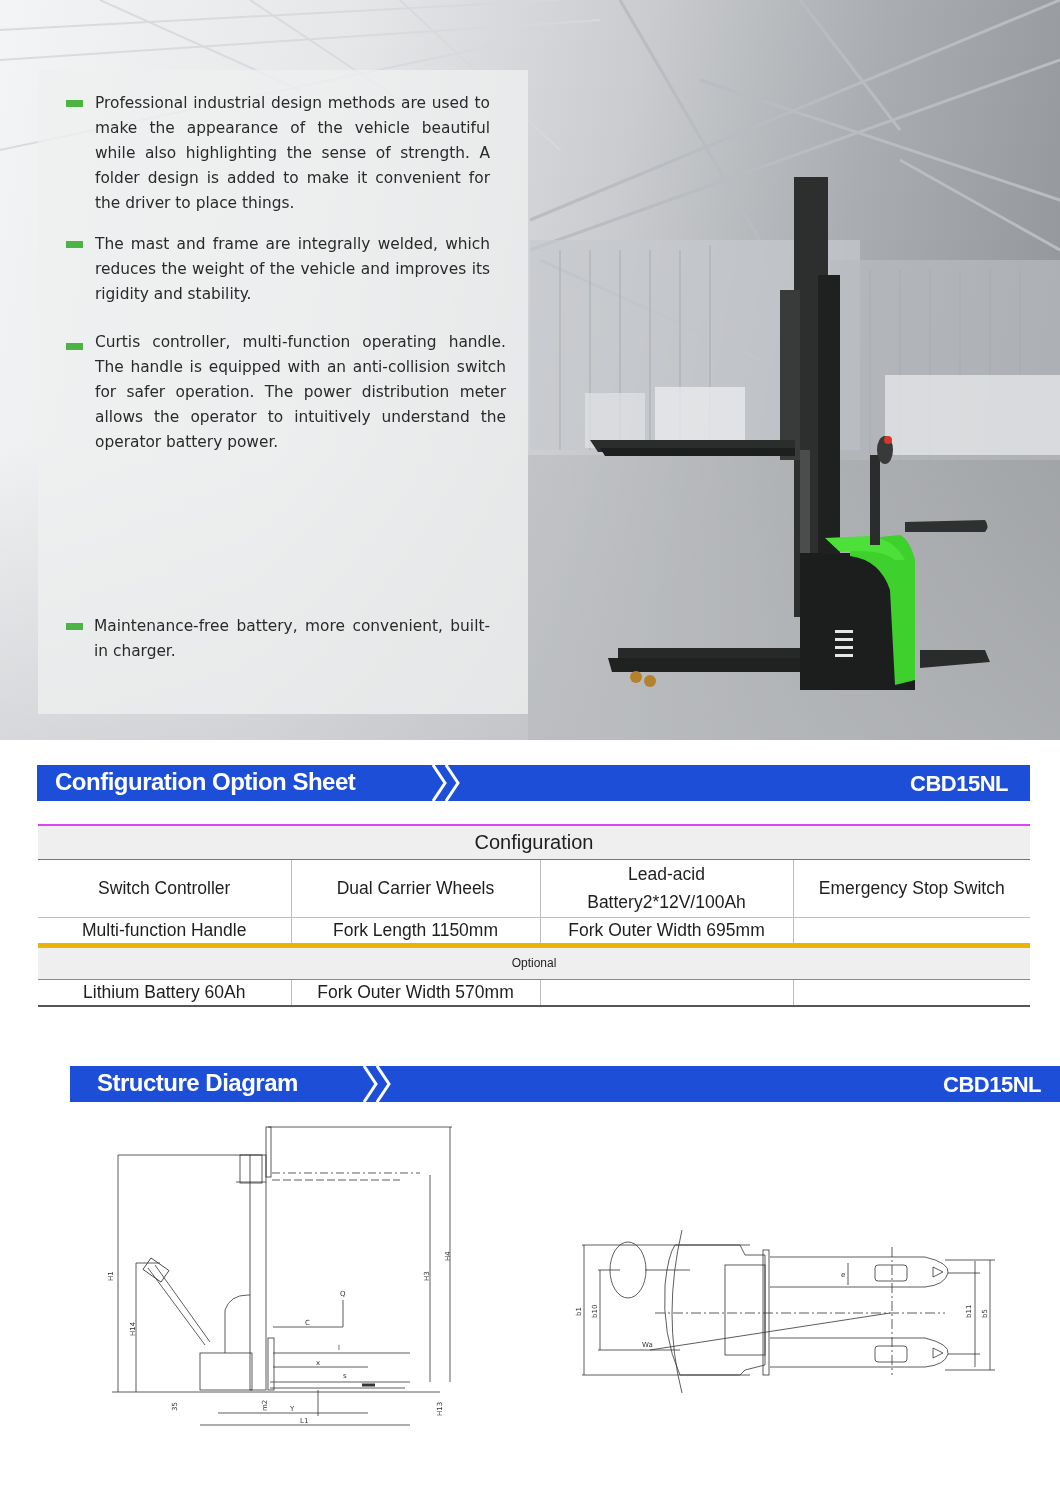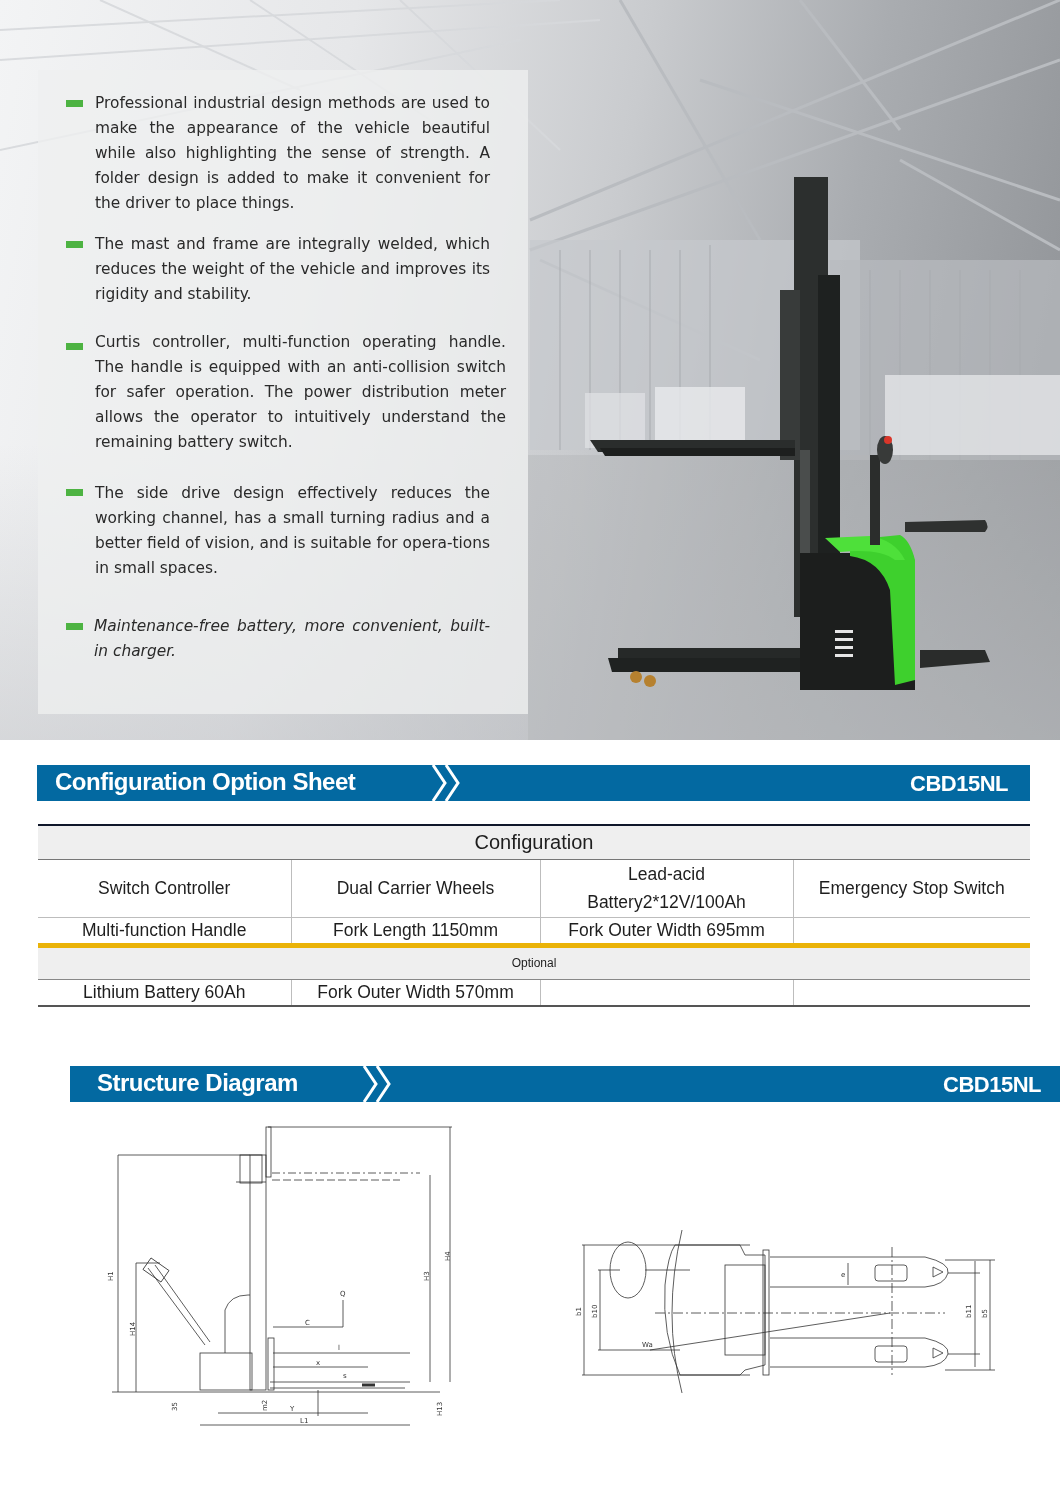--- a/index.html
+++ b/index.html
@@ -30,26 +30,26 @@
   .bullet .txt { display: block; margin-left: 29px; }
   .b1 { top: 91px; width: 424px; }
   .b2 { top: 232px; width: 424px; }
   .b3 { top: 330px; width: 440px; }
   .b4 { top: 481px; width: 424px; }
   .b5 { top: 614px; width: 424px; }
   .b1 .mark, .b2 .mark { top: 9px; }
   .b3 .mark { top: 13px; }
   .b4 .mark { top: 8px; }
   .b5 .mark { top: 9px; }
-  .b5 .txt { margin-left: 28px; font-style: italic; }
+  .b5 .txt { margin-left: 28px; }
 
   
   .section-bar {
     position: absolute; left: 37px; width: 993px; height: 36px;
-    background: #0369a1; color: #fff;
+    background: #1d4ed8; color: #fff;
   }
   .section-bar .title {
     position: absolute; top: 3px; font-size: 24px; font-weight: bold; letter-spacing: -0.5px;
     font-family: "Liberation Sans", sans-serif;
   }
   .section-bar .model {
     position: absolute; right: 22px; top: 6px; font-size: 22px; font-weight: bold;
     font-family: "Liberation Sans", sans-serif; letter-spacing: -0.5px;
   }
   .section-bar .chev { position: absolute; top: 0; height: 36px; }
@@ -62,21 +62,21 @@
 
   
   .cfg-table {
     position: absolute; left: 38px; top: 824px; width: 992px;
     border-collapse: collapse; font-family: "Liberation Sans", sans-serif;
     font-size: 17.5px; color: #1e1e1e;
   }
   .cfg-table td { text-align: center; vertical-align: middle; border-left: 1px solid #bdbdbd; }
   .cfg-table td:first-child { border-left: none; }
   .cfg-table tr.head td {
-    background: #efefef; border-top: 2px solid #0f172a; border-bottom: 1px solid #777;
+    background: #efefef; border-top: 2px solid #d946ef; border-bottom: 1px solid #777;
     height: 34px; font-size: 20px;
   }
   .cfg-table tr.r1 td { height: 58px; line-height: 28px; border-bottom: 1px solid #bdbdbd; }
   .cfg-table tr.r2 td { height: 28px; border-bottom: 5px solid #eab308; }
   .cfg-table tr.head2 td { height: 34px; font-size: 12px; background: #efefef; border-top: 1px solid #777; border-bottom: 1px solid #888; }
   .cfg-table tr.r3 td { height: 27px; border-bottom: 2px solid #555; }
   .col1 { width: 253px; } .col2 { width: 249px; } .col3 { width: 253px; } .col4 { width: 237px; }
 
   
   .diag-side { position: absolute; left: 100px; top: 1120px; }
@@ -171,25 +171,21 @@
   <div class="bullet b1">
     <span class="mark"></span>
     <span class="txt">Professional industrial design methods are used to make the appearance of the vehicle beautiful while also highlighting the sense of strength. A folder design is added to make it convenient for the driver to place things.</span>
   </div>
   <div class="bullet b2">
     <span class="mark"></span>
     <span class="txt">The mast and frame are integrally welded, which reduces the weight of the vehicle and improves its rigidity and stability.</span>
   </div>
   <div class="bullet b3">
     <span class="mark"></span>
-    <span class="txt">Curtis controller, multi-function operating handle. The handle is equipped with an anti-collision switch for safer operation. The power distribution meter allows the operator to intuitively understand the remaining battery switch.</span>
-  </div>
-  <div class="bullet b4">
-    <span class="mark"></span>
-    <span class="txt">The side drive design effectively reduces the working channel, has a small turning radius and a better field of vision, and is suitable for opera-tions in small spaces.</span>
+    <span class="txt">Curtis controller, multi-function operating handle. The handle is equipped with an anti-collision switch for safer operation. The power distribution meter allows the operator to intuitively understand the operator battery power.</span>
   </div>
   <div class="bullet b5">
     <span class="mark"></span>
     <span class="txt">Maintenance-free battery, more convenient, built-in charger.</span>
   </div>
 </div>
 
 <div class="section-bar bar1">
   <span class="title">Configuration Option Sheet</span>
   <svg class="chev" width="40" height="36">

